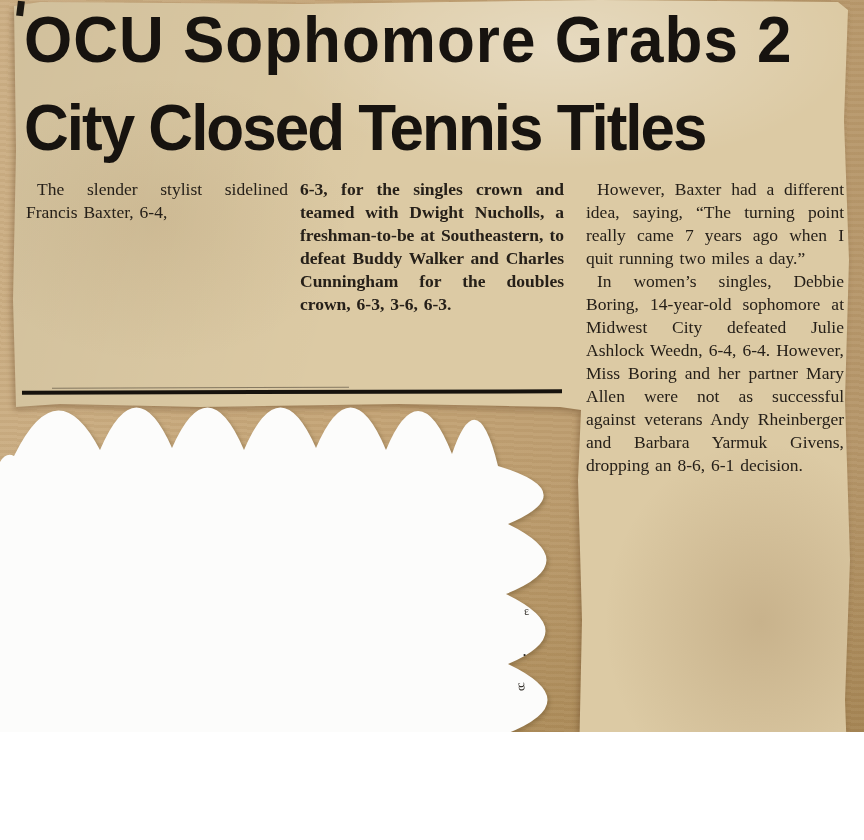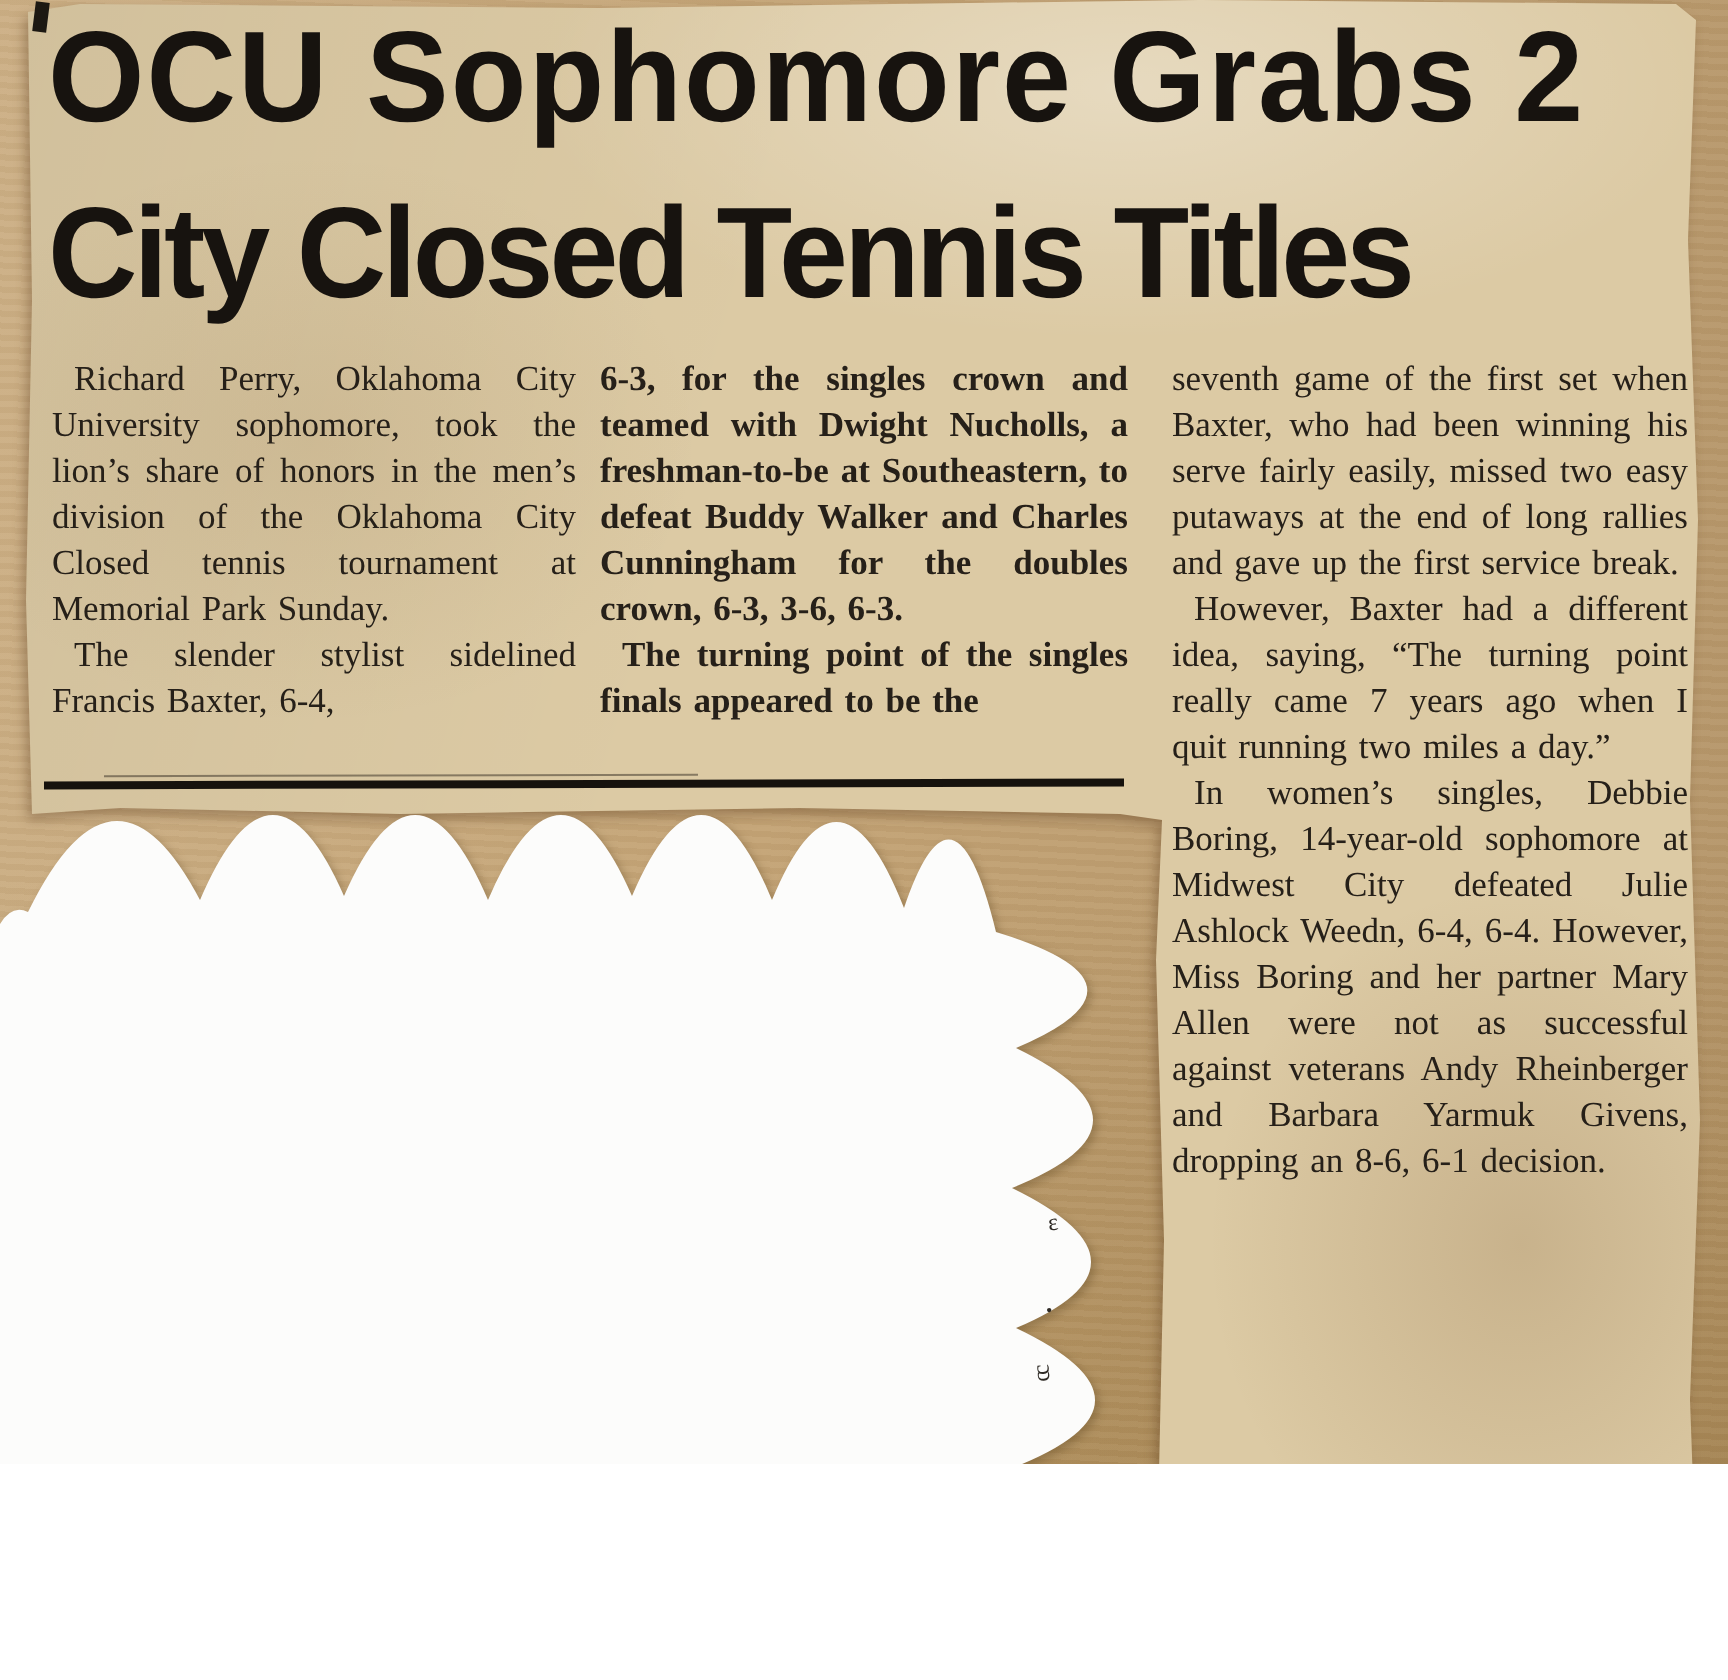--- a/index.html
+++ b/index.html
@@ -82,31 +82,28 @@
   <div class="clip-wrap">
     <div class="clip-shape"></div>
   </div>
 
   <div class="headline">
     <span class="hl1">OCU Sophomore Grabs 2</span>
     <span class="hl2">City Closed Tennis Titles</span>
   </div>
 
   <div class="col" id="col1">
-    <p class="para indent">Richard Perry, Oklahoma City University sophomore, took the lion’s share of honors in the men’s division of the Oklahoma City Closed tennis tournament at Memorial Park Sunday.</p>
     <p class="para indent">The slender stylist sidelined Francis Baxter, 6-4,</p>
   </div>
 
   <div class="col" id="col2">
     <p class="para">6-3, for the singles crown and teamed with Dwight Nucholls, a freshman-to-be at Southeastern, to defeat Buddy Walker and Charles Cunningham for the doubles crown, 6-3, 3-6, 6-3.</p>
-    <p class="para indent">The turning point of the singles finals appeared to be the</p>
   </div>
 
   <div class="col" id="col3">
-    <p class="para">seventh game of the first set when Baxter, who had been winning his serve fairly easily, missed two easy putaways at the end of long rallies and gave up the first service break.</p>
     <p class="para indent">However, Baxter had a different idea, saying, “The turning point really came 7 years ago when I quit running two miles a day.”</p>
     <p class="para indent">In women’s singles, Debbie Boring, 14-year-old sophomore at Midwest City defeated Julie Ashlock Weedn, 6-4, 6-4. However, Miss Boring and her partner Mary Allen were not as successful against veterans Andy Rheinberger and Barbara Yarmuk Givens, dropping an 8-6, 6-1 decision.</p>
   </div>
 
   <div class="rule"></div>
 
   <div class="tick"></div>
 
   <div class="cutout-wrap">
     <svg width="580" height="500" viewBox="0 0 580 500" xmlns="http://www.w3.org/2000/svg">

